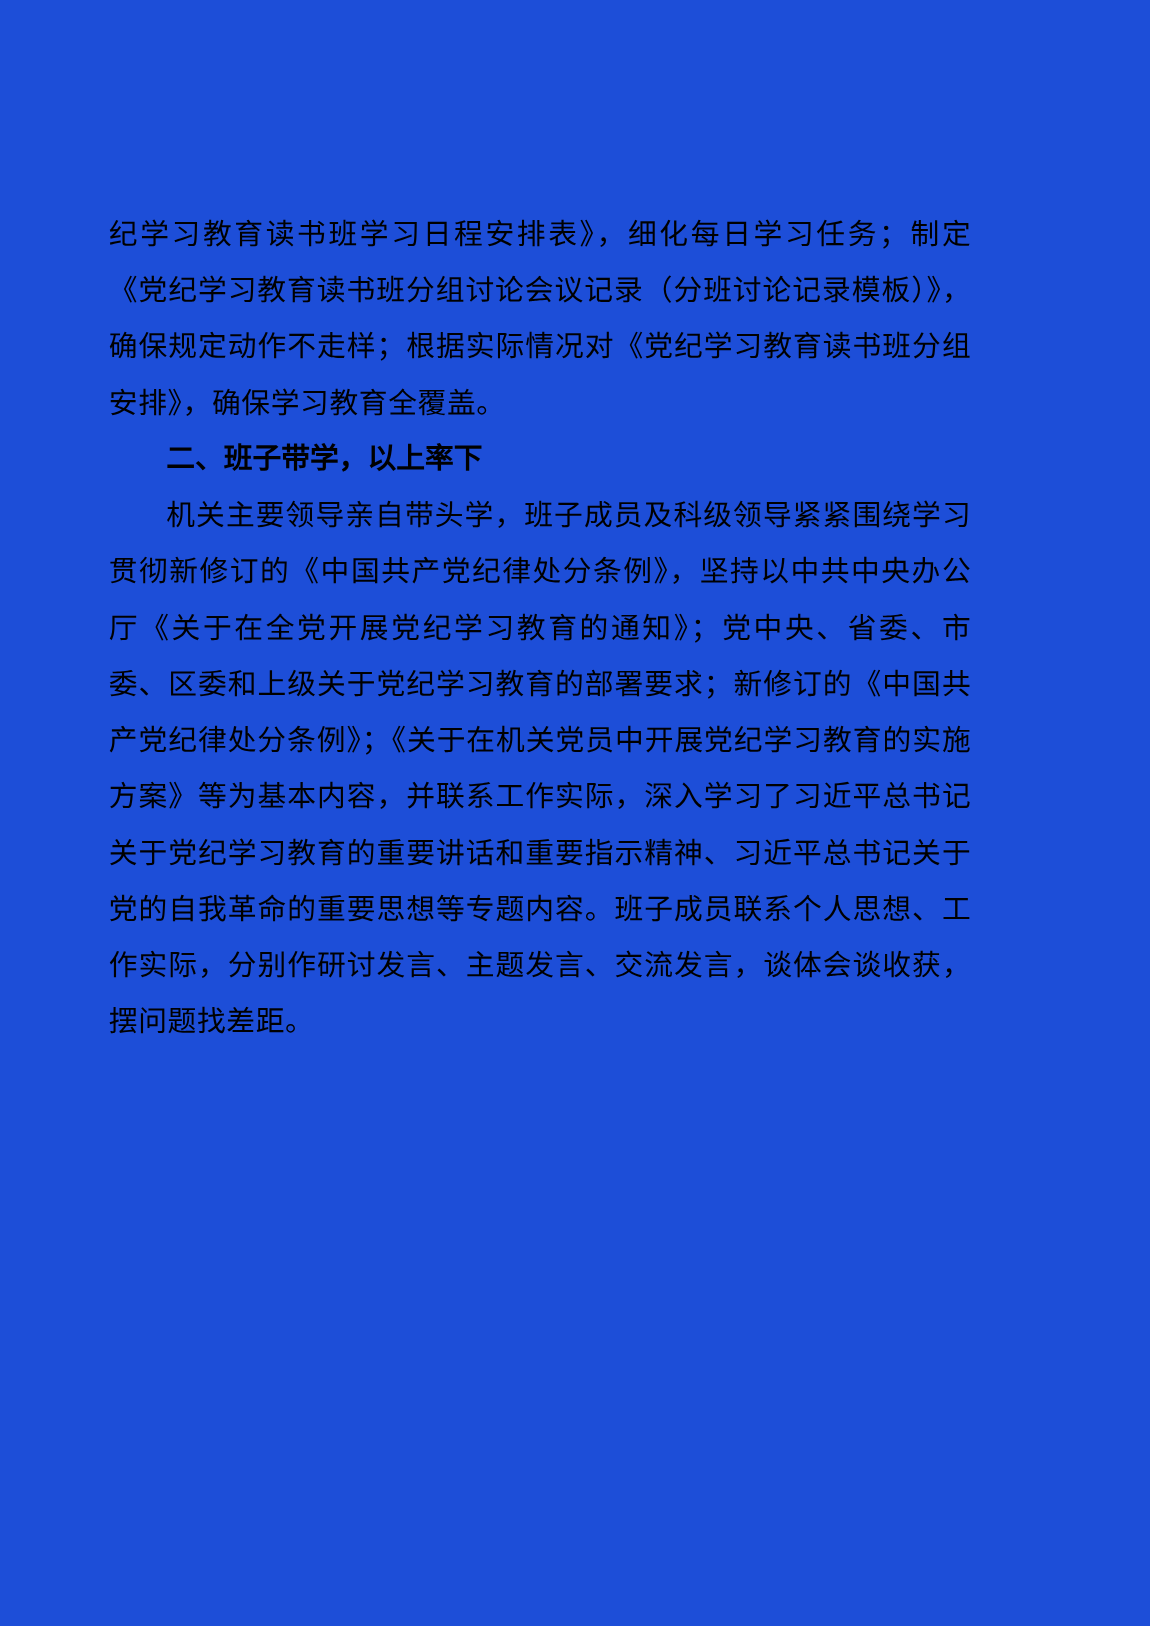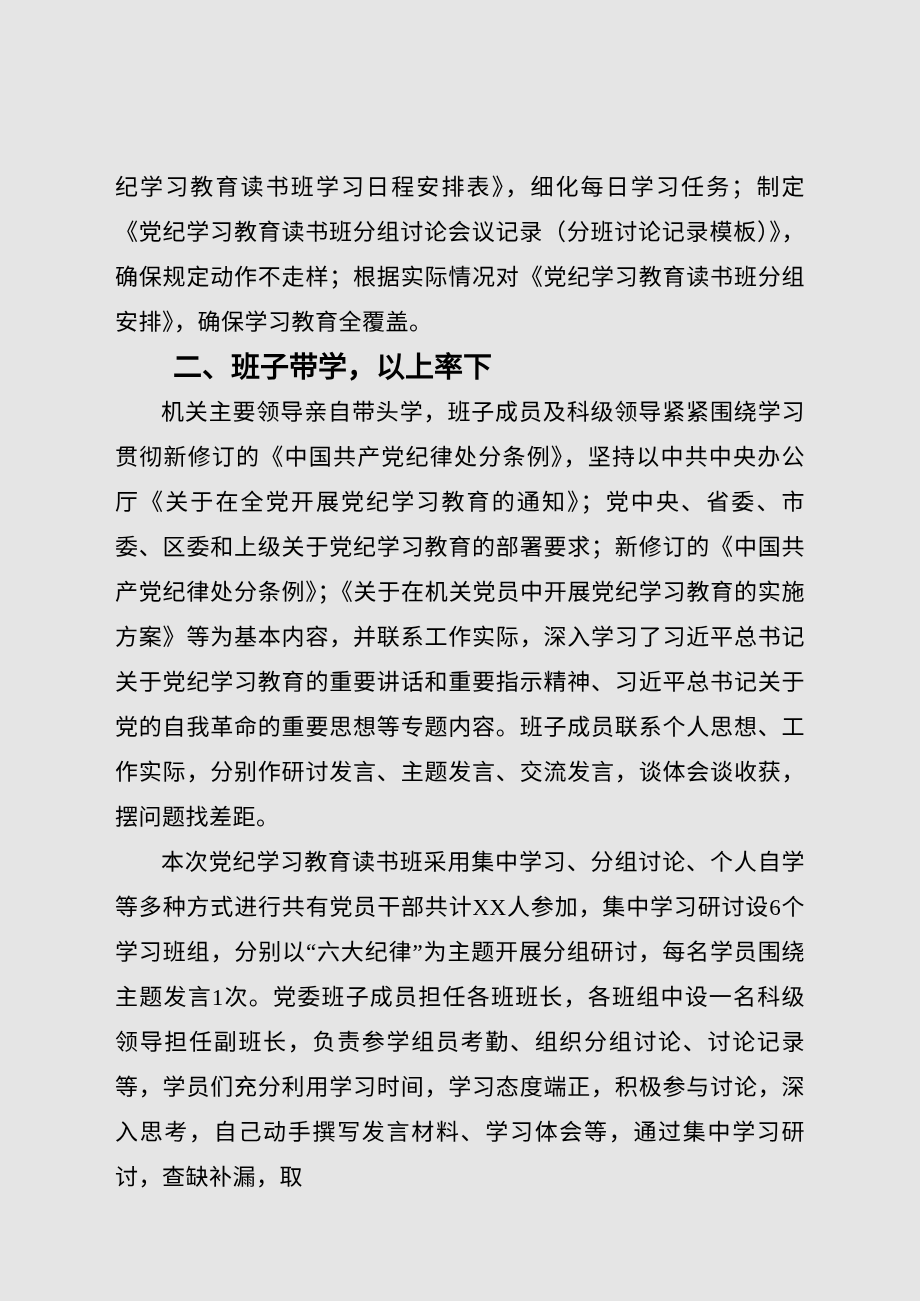--- a/index.html
+++ b/index.html
@@ -4,23 +4,23 @@
 <style>
   html, body {
     margin: 0;
     padding: 0;
     background: #ffffff;
   }
   .page {
     position: relative;
     width: 920px;
     height: 1301px;
-    background: #e5e5e5;
+    background: #1d4ed8;
     box-sizing: border-box;
-    padding: 165px 115px 0 115px;
+    padding: 165px 115px 0 87px;
     overflow: hidden;
     color: #000000;
   }
   .doc {
     width: 690px;
   }
   .doc .para {
     margin: 0;
     font-family: "Liberation Serif", "DejaVu Serif", serif;
     font-size: 23px;
@@ -29,36 +29,35 @@
     text-align: justify;
     letter-spacing: 0.5px;
   }
   .doc .para.indent {
     text-indent: 2em;
   }
   .doc .heading {
     margin: 0;
     font-family: "DejaVu Sans", "Liberation Sans", sans-serif;
     font-weight: 700;
-    font-size: 29px;
+    font-size: 23px;
     line-height: 45px;
     color: #000000;
     text-indent: 2em;
     text-align: left;
   }
 </style>
 </head>
 <body>
 
 <div class="page">
   <div class="doc">
 
     <p class="para">纪学习教育读书班学习日程安排表》，细化每日学习任务；制定《党纪学习教育读书班分组讨论会议记录（分班讨论记录模板）》，确保规定动作不走样；根据实际情况对《党纪学习教育读书班分组安排》，确保学习教育全覆盖。</p>
 
     <p class="heading">二、班子带学，以上率下</p>
 
     <p class="para indent">机关主要领导亲自带头学，班子成员及科级领导紧紧围绕学习贯彻新修订的《中国共产党纪律处分条例》，坚持以中共中央办公厅《关于在全党开展党纪学习教育的通知》；党中央、省委、市委、区委和上级关于党纪学习教育的部署要求；新修订的《中国共产党纪律处分条例》；《关于在机关党员中开展党纪学习教育的实施方案》等为基本内容，并联系工作实际，深入学习了习近平总书记关于党纪学习教育的重要讲话和重要指示精神、习近平总书记关于党的自我革命的重要思想等专题内容。班子成员联系个人思想、工作实际，分别作研讨发言、主题发言、交流发言，谈体会谈收获，摆问题找差距。</p>
 
 
-    <p class="para indent">本次党纪学习教育读书班采用集中学习、分组讨论、个人自学等多种方式进行共有党员干部共计XX人参加，集中学习研讨设6个学习班组，分别以“六大纪律”为主题开展分组研讨，每名学员围绕主题发言1次。党委班子成员担任各班班长，各班组中设一名科级领导担任副班长，负责参学组员考勤、组织分组讨论、讨论记录等，学员们充分利用学习时间，学习态度端正，积极参与讨论，深入思考，自己动手撰写发言材料、学习体会等，通过集中学习研讨，查缺补漏，取</p>
 
   </div>
 </div>
 
 </body></html>

